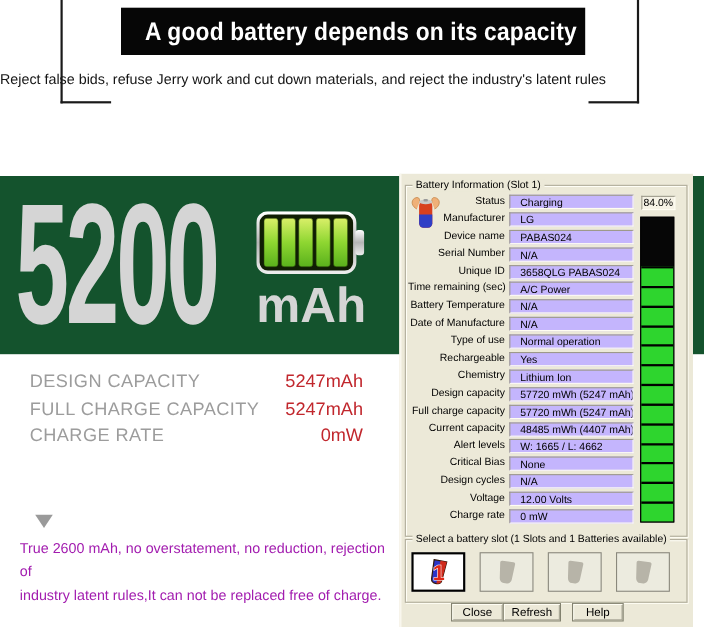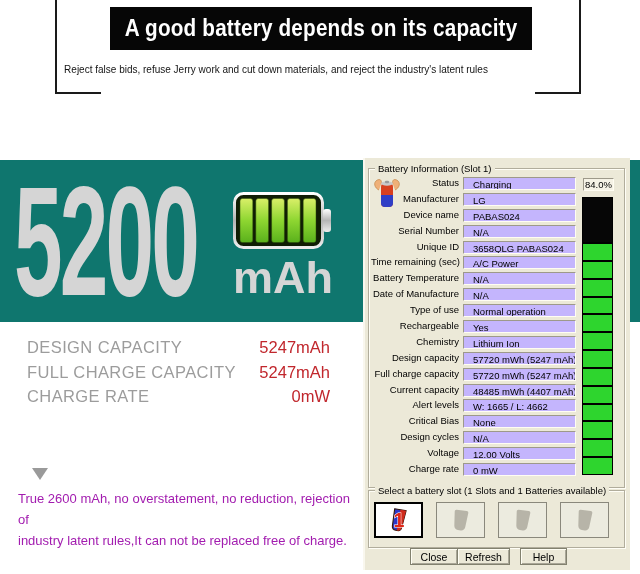--- a/index.html
+++ b/index.html
@@ -7,28 +7,28 @@
           font-family:"Liberation Sans", sans-serif; overflow:hidden; }
 
   
   .frame-v { position:absolute; top:0; width:2px; height:94px; background:#1a1a1a; }
   .frame-v.left { left:55px; } .frame-v.right { left:579px; }
   .frame-h { position:absolute; top:92px; width:46px; height:2px; background:#1a1a1a; }
   .frame-h.left { left:55px; } .frame-h.right { left:535px; }
 
   
   .banner { position:absolute; left:110px; top:7px; width:422px; height:43px; background:#060606;
-            display:flex; align-items:center; justify-content:center; }
+            display:flex; align-items:center; }
   .banner span { color:#ffffff; font-weight:bold; font-size:23px; white-space:nowrap;
                  transform:scaleX(.9); letter-spacing:.2px; }
-  .subtitle { position:absolute; left:0; top:64px; width:552px; text-align:center;
-              font-size:10px; color:#141414; }
-
-  
-  .band { position:absolute; left:0; top:160px; width:640px; height:162px; background:#0f766e; }
+  .subtitle { position:absolute; left:0; top:64px; width:552px; text-align:left;
+              font-size:13px; color:#141414; }
+
+  
+  .band { position:absolute; left:0; top:160px; width:640px; height:162px; background:#14532d; }
   .big-num { position:absolute; left:14px; top:0; height:162px; display:flex; align-items:center; }
   .big-num span { font-size:156px; font-weight:bold; color:#d5d5d5; line-height:1;
                   transform:scaleX(.56); transform-origin:left center; letter-spacing:-5px; }
   .hero-batt { position:absolute; left:233px; top:32px; }
   .mah { position:absolute; left:233px; top:92px; width:99px; text-align:center;
          font-size:45px; font-weight:bold; color:#d5d5d5; }
 
   
   .specs { position:absolute; left:27px; top:338px; width:303px; }
   .spec-row { position:relative; height:24.5px; }

